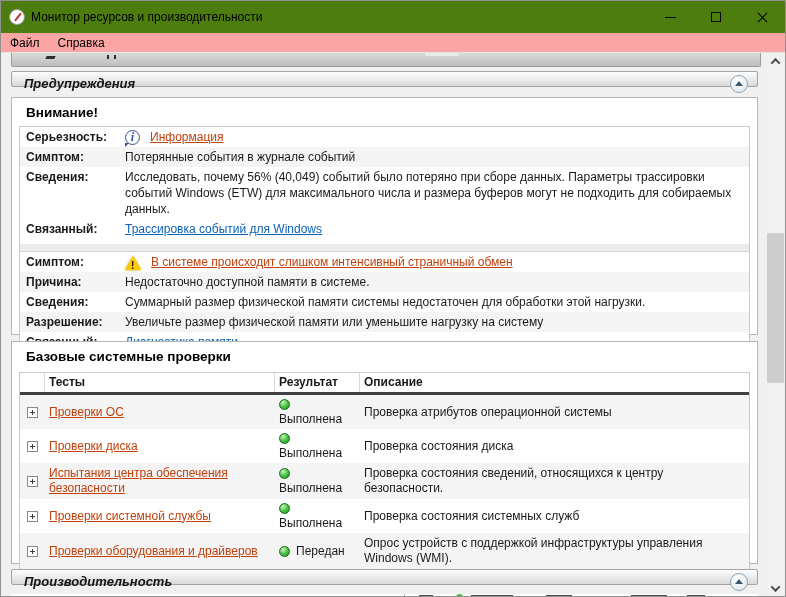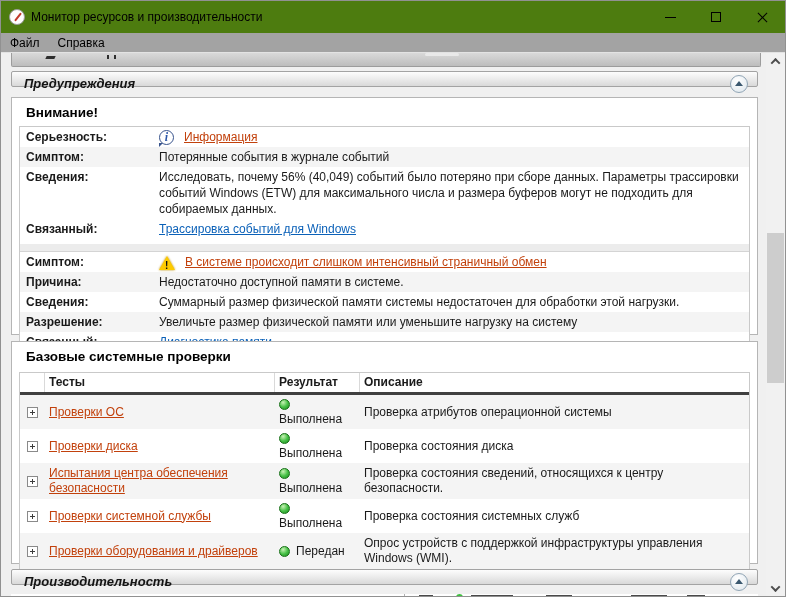--- a/index.html
+++ b/index.html
@@ -16,21 +16,21 @@
     background:#c0392b; transform:rotate(38deg); border-radius:1px; }
   .title-text { position:absolute; left:30px; top:9px; font-size:12px; color:#000; }
   .win-controls { position:absolute; right:0; top:0; height:32px; display:flex; }
   .wbtn { width:46px; height:32px; position:relative; }
   .glyph-min { position:absolute; left:18px; top:16px; width:11px; height:1px; background:#000; }
   .glyph-max { position:absolute; left:18px; top:11px; width:10px; height:10px; border:1px solid #000; }
   .glyph-close-a, .glyph-close-b { position:absolute; left:17px; top:16px; width:13px; height:1px; background:#000; }
   .glyph-close-a { transform:rotate(45deg); }
   .glyph-close-b { transform:rotate(-45deg); }
   
-  .menubar { position:absolute; left:0; top:32px; width:100%; height:20px; background:#a3a3a3;
+  .menubar { position:absolute; left:0; top:32px; width:100%; height:20px; background:#fca5a5;
     border-bottom:1px solid #e3e3e3; display:flex; align-items:center; }
   .menu-item { padding:0 9px; height:20px; line-height:20px; color:#000; cursor:default; }
   
   .content { position:absolute; left:0; top:52px; width:766px; height:545px; background:#f0f0f0; }
   
   .cutoff-bar { position:absolute; left:10px; top:0; width:750px; height:14px;
     background:linear-gradient(#d9d9d9,#bdbdbd); border:1px solid #9c9c9c; border-top:none;
     border-radius:0 0 2px 2px; overflow:hidden; }
   .cb-mark { position:absolute; background:#2e2e2e; }
   .cb-light { position:absolute; left:413px; top:0; width:34px; height:3px; background:#e9e9e9; border-radius:2px; }
@@ -41,21 +41,21 @@
   .collapse-btn { position:absolute; right:9px; top:3px; width:18px; height:18px; border-radius:50%;
     border:1px solid #91a5b5; background:radial-gradient(circle at 40% 30%, #ffffff, #dde6ec);
     display:flex; align-items:center; justify-content:center; }
   .tri-up { width:0; height:0; border-left:4px solid transparent; border-right:4px solid transparent;
     border-bottom:5px solid #3a586f; margin-top:-1px; }
   
   .panel { position:absolute; left:10px; width:747px; background:#fff; border:1px solid #b5b5b5; }
   .panel-heading { position:absolute; left:14px; top:7px; font-size:13.5px; font-weight:bold; color:#000; }
   
   .wtable { position:absolute; left:7px; top:28px; width:731px; border:1px solid #c9c9c9; background:#fff; }
-  .wrow { display:flex; padding:2px 0;gap:34px; }
+  .wrow { display:flex; padding:2px 0; }
   .wrow.stripe { background:#f4f4f4; }
   .wlabel { flex:none; width:93px; padding-left:6px; font-weight:bold; line-height:16px; }
   .wval { flex:1; padding-left:12px; padding-right:10px; line-height:16px; }
   .group-sep { height:13px; background:linear-gradient(#ffffff 38%, #ececec 38%); border-bottom:1px solid #d4d4d4; }
   .dlink { color:#c2410c; text-decoration:underline; cursor:pointer; }
   .blink { color:#0b61b8; text-decoration:underline; cursor:pointer; }
   
   .info-icon { display:inline-block; position:relative; width:15px; height:15px; border-radius:50%;
     border:1px solid #37538c; background:#fff; color:#2a55a8; vertical-align:middle;
     margin-right:10px; text-align:center; }

